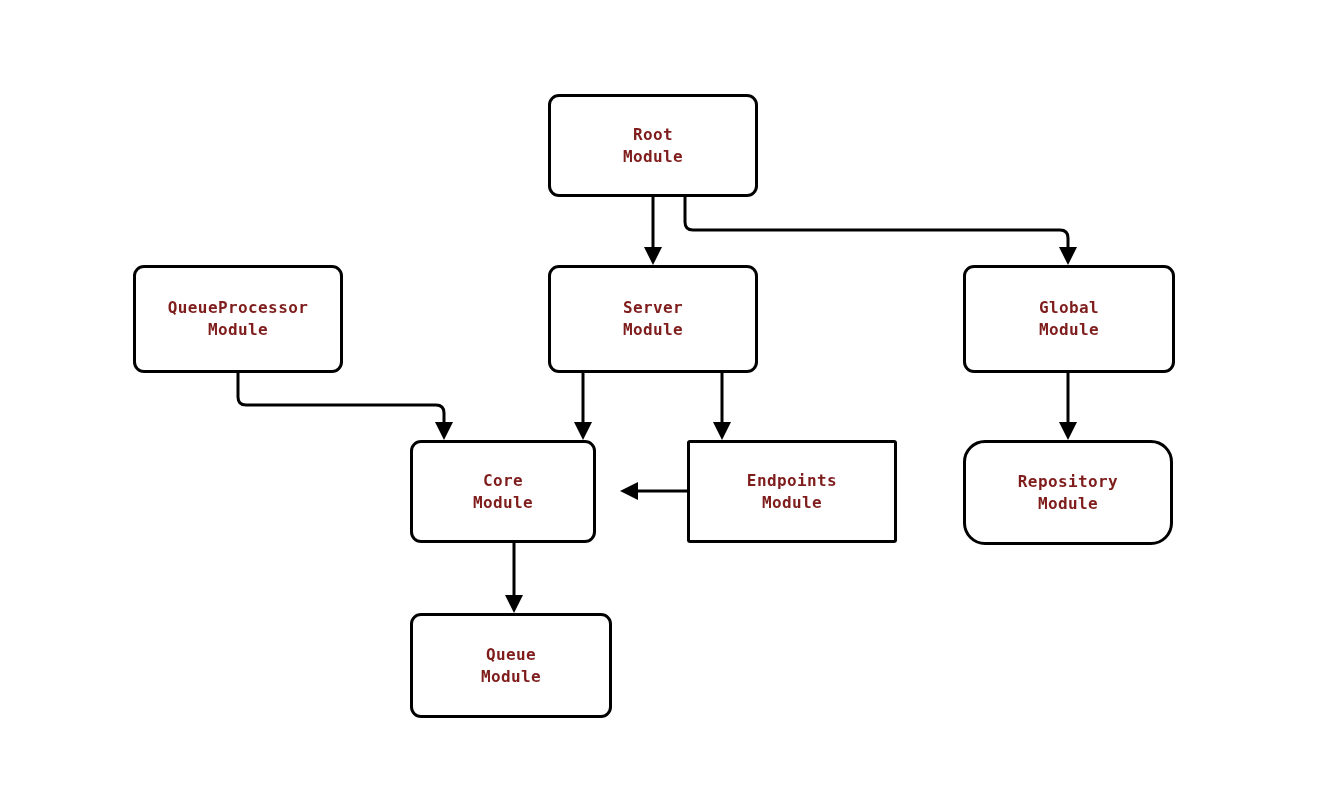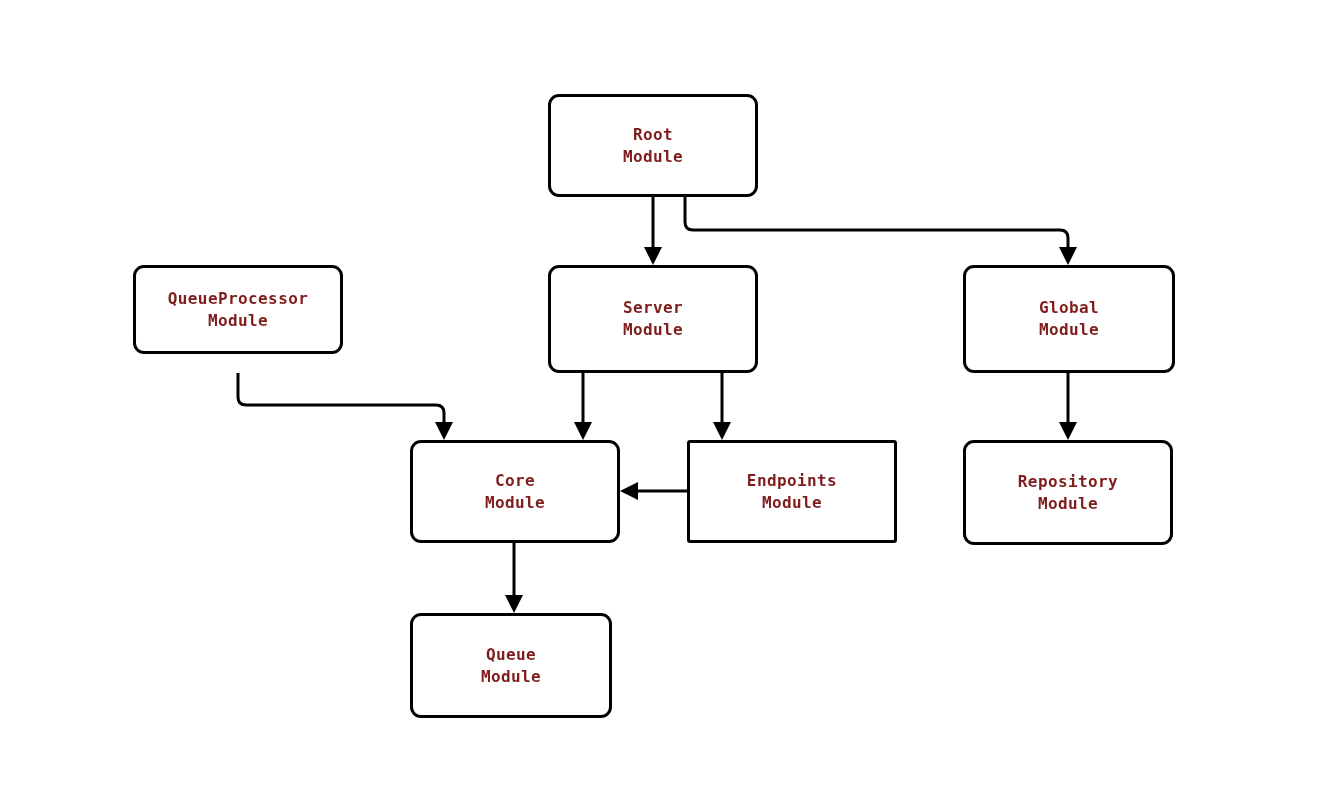--- a/index.html
+++ b/index.html
@@ -75,41 +75,41 @@
         <path d="M 1068 440 L 1059 422 L 1077 422 Z" fill="#000000"></path>
         <path d="M 514 613 L 505 595 L 523 595 Z" fill="#000000"></path>
       </g>
   </svg>
 
   <div id="nodes-layer">
       <div class="node" style="left: 548px; top: 94px; width: 210px; height: 103px; border-color: rgb(0, 0, 0); background: rgb(255, 255, 255); border-width: 3px; border-radius: 11px;">
         <div class="node-label">Root
 Module</div>
       </div>
-      <div class="node" style="left: 133px; top: 265px; width: 210px; height: 89px; border-color: rgb(0, 0, 0); background: rgb(255, 255, 255); border-width: 3px; border-radius: 11px;">
+      <div class="node" style="left: 133px; top: 265px; width: 210px; height: 108px; border-color: rgb(0, 0, 0); background: rgb(255, 255, 255); border-width: 3px; border-radius: 11px;">
         <div class="node-label">QueueProcessor
 Module</div>
       </div>
       <div class="node" style="left: 548px; top: 265px; width: 210px; height: 108px; border-color: rgb(0, 0, 0); background: rgb(255, 255, 255); border-width: 3px; border-radius: 11px;">
         <div class="node-label">Server
 Module</div>
       </div>
       <div class="node" style="left: 963px; top: 265px; width: 212px; height: 108px; border-color: rgb(0, 0, 0); background: rgb(255, 255, 255); border-width: 3px; border-radius: 11px;">
         <div class="node-label">Global
 Module</div>
       </div>
-      <div class="node" style="left: 410px; top: 440px; width: 210px; height: 103px; border-color: rgb(0, 0, 0); background: rgb(255, 255, 255); border-width: 3px; border-radius: 11px;">
+      <div class="node" style="left: 410px; top: 440px; width: 186px; height: 103px; border-color: rgb(0, 0, 0); background: rgb(255, 255, 255); border-width: 3px; border-radius: 11px;">
         <div class="node-label">Core
 Module</div>
       </div>
       <div class="node" style="left: 687px; top: 440px; width: 210px; height: 103px; border-color: rgb(0, 0, 0); background: rgb(255, 255, 255); border-width: 3px; border-radius: 3px;">
         <div class="node-label">Endpoints
 Module</div>
       </div>
-      <div class="node" style="left: 963px; top: 440px; width: 210px; height: 105px; border-color: rgb(0, 0, 0); background: rgb(255, 255, 255); border-width: 3px; border-radius: 11px;">
+      <div class="node" style="left: 963px; top: 440px; width: 210px; height: 105px; border-color: rgb(0, 0, 0); background: rgb(255, 255, 255); border-width: 3px; border-radius: 22px;">
         <div class="node-label">Repository
 Module</div>
       </div>
       <div class="node" style="left: 410px; top: 613px; width: 202px; height: 105px; border-color: rgb(0, 0, 0); background: rgb(255, 255, 255); border-width: 3px; border-radius: 11px;">
         <div class="node-label">Queue
 Module</div>
       </div>
     </div>
 
 </div>

